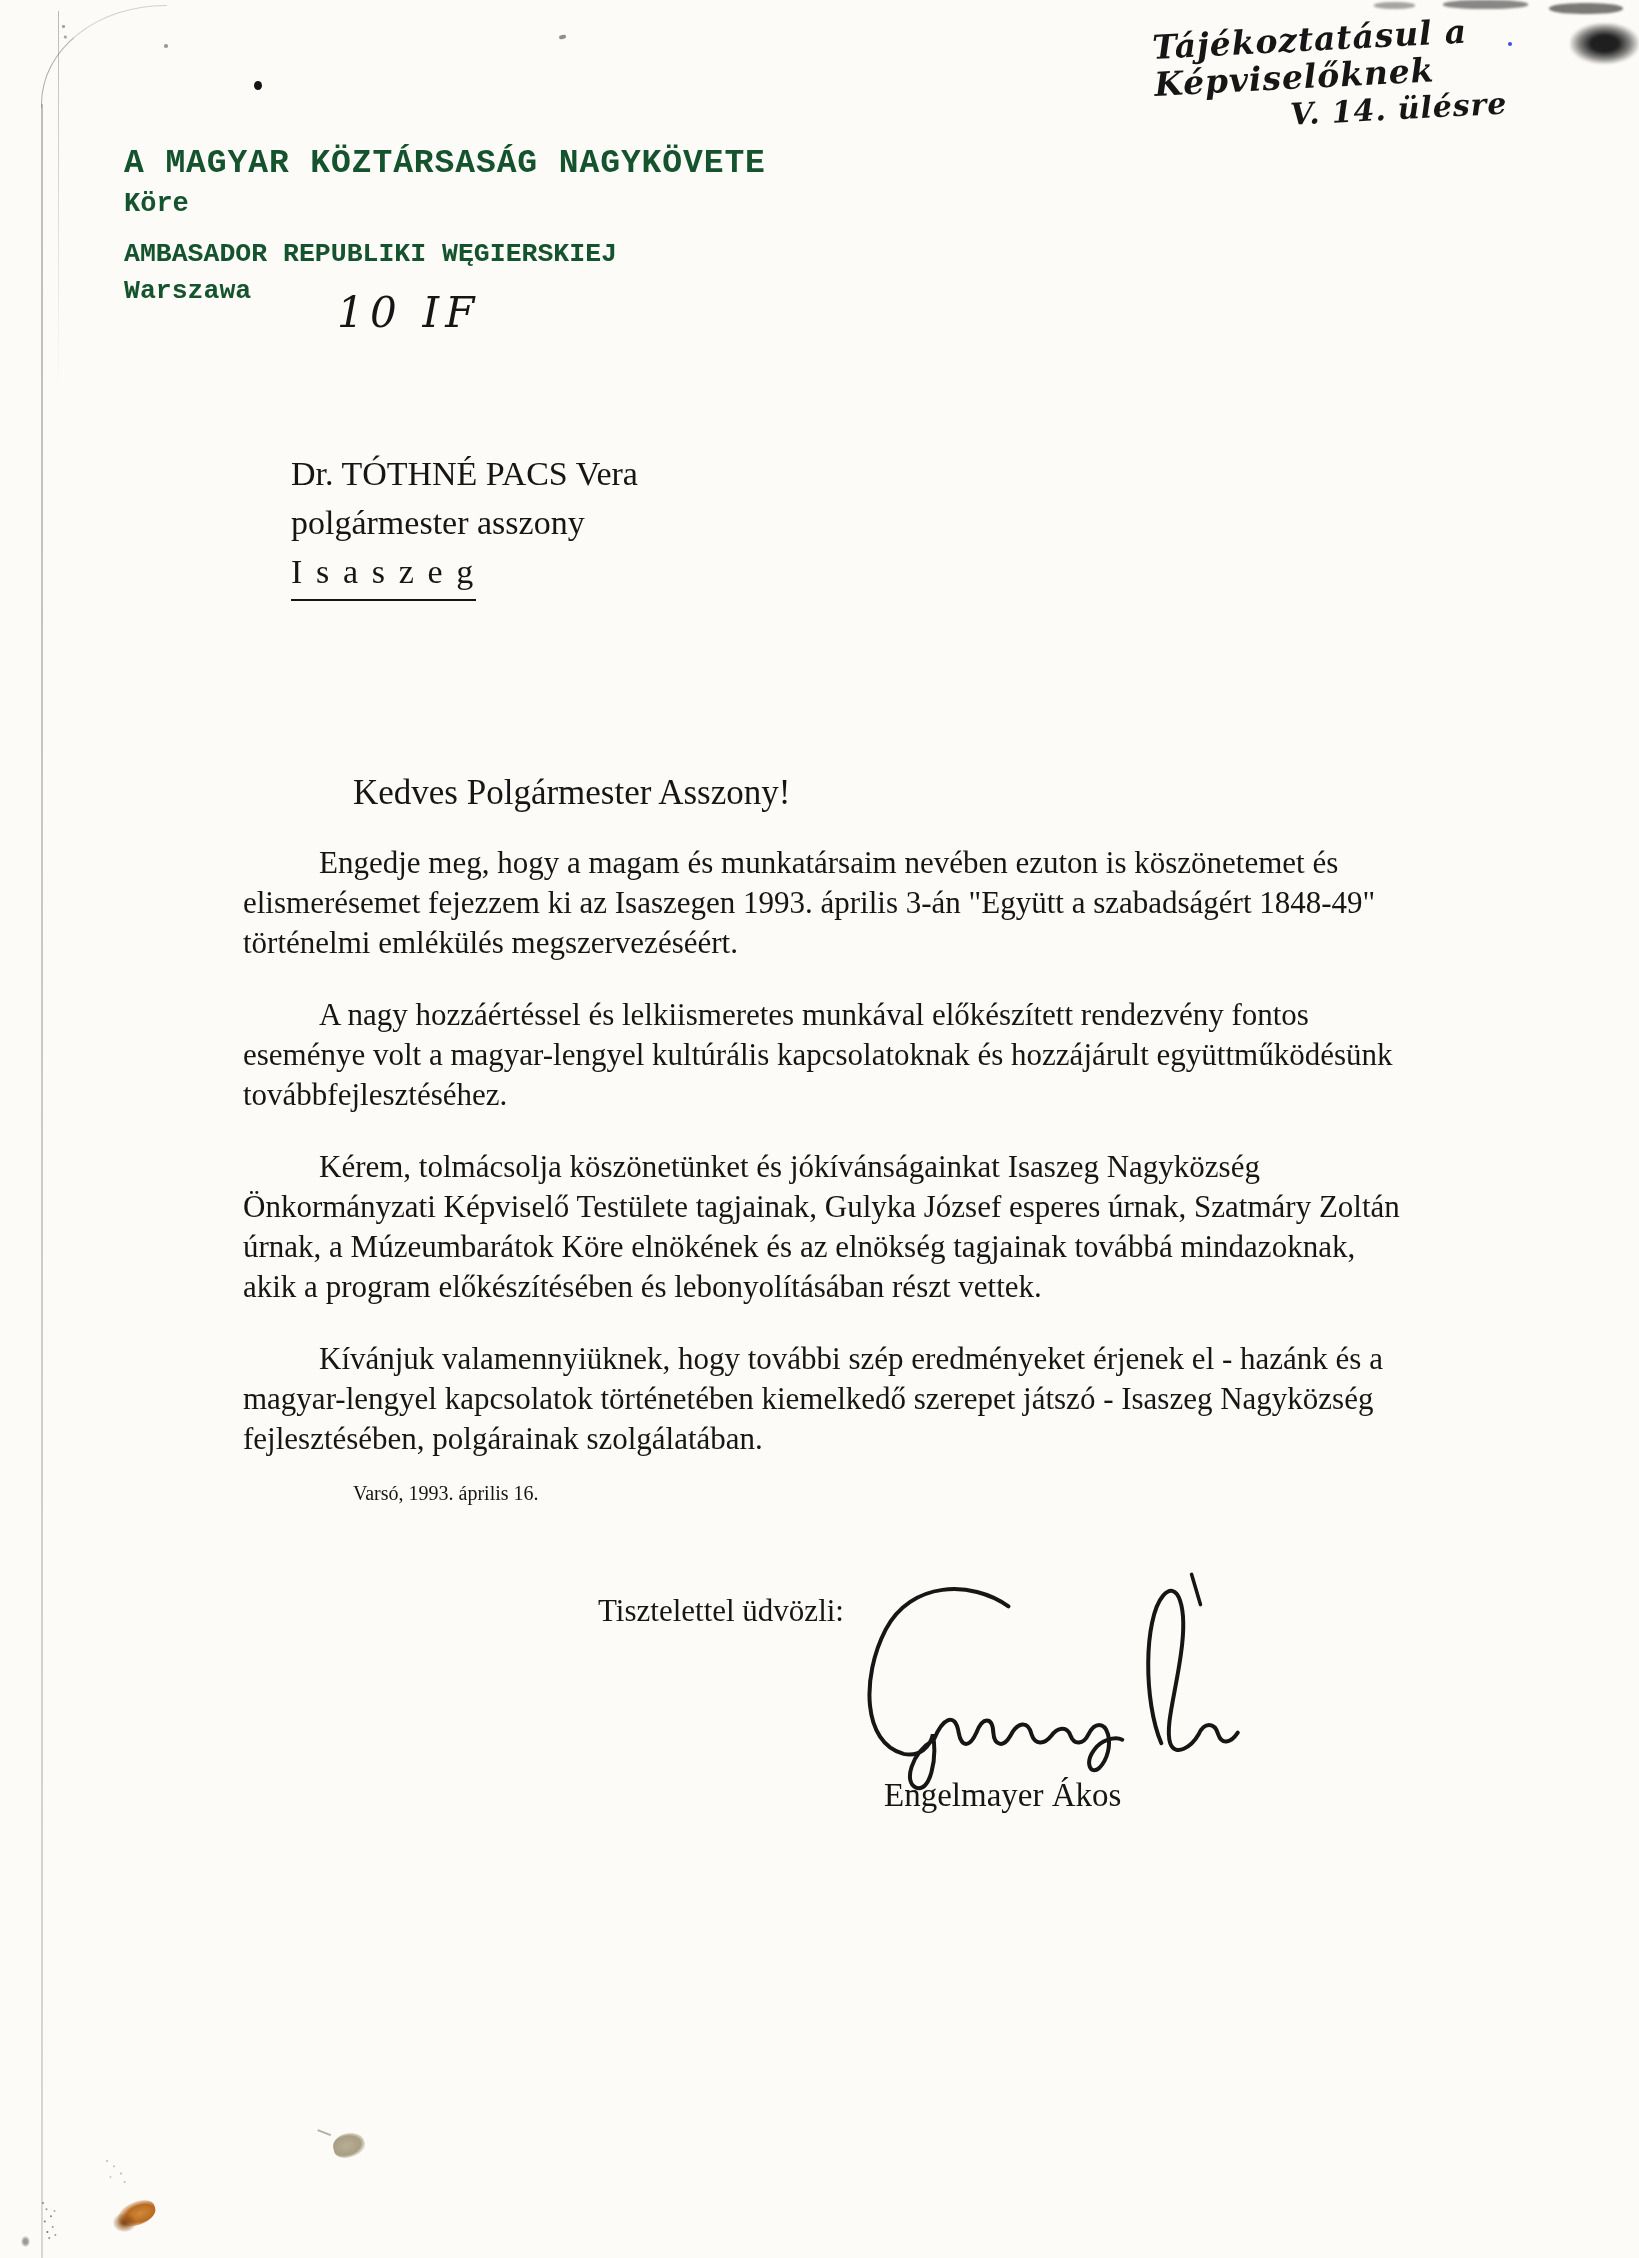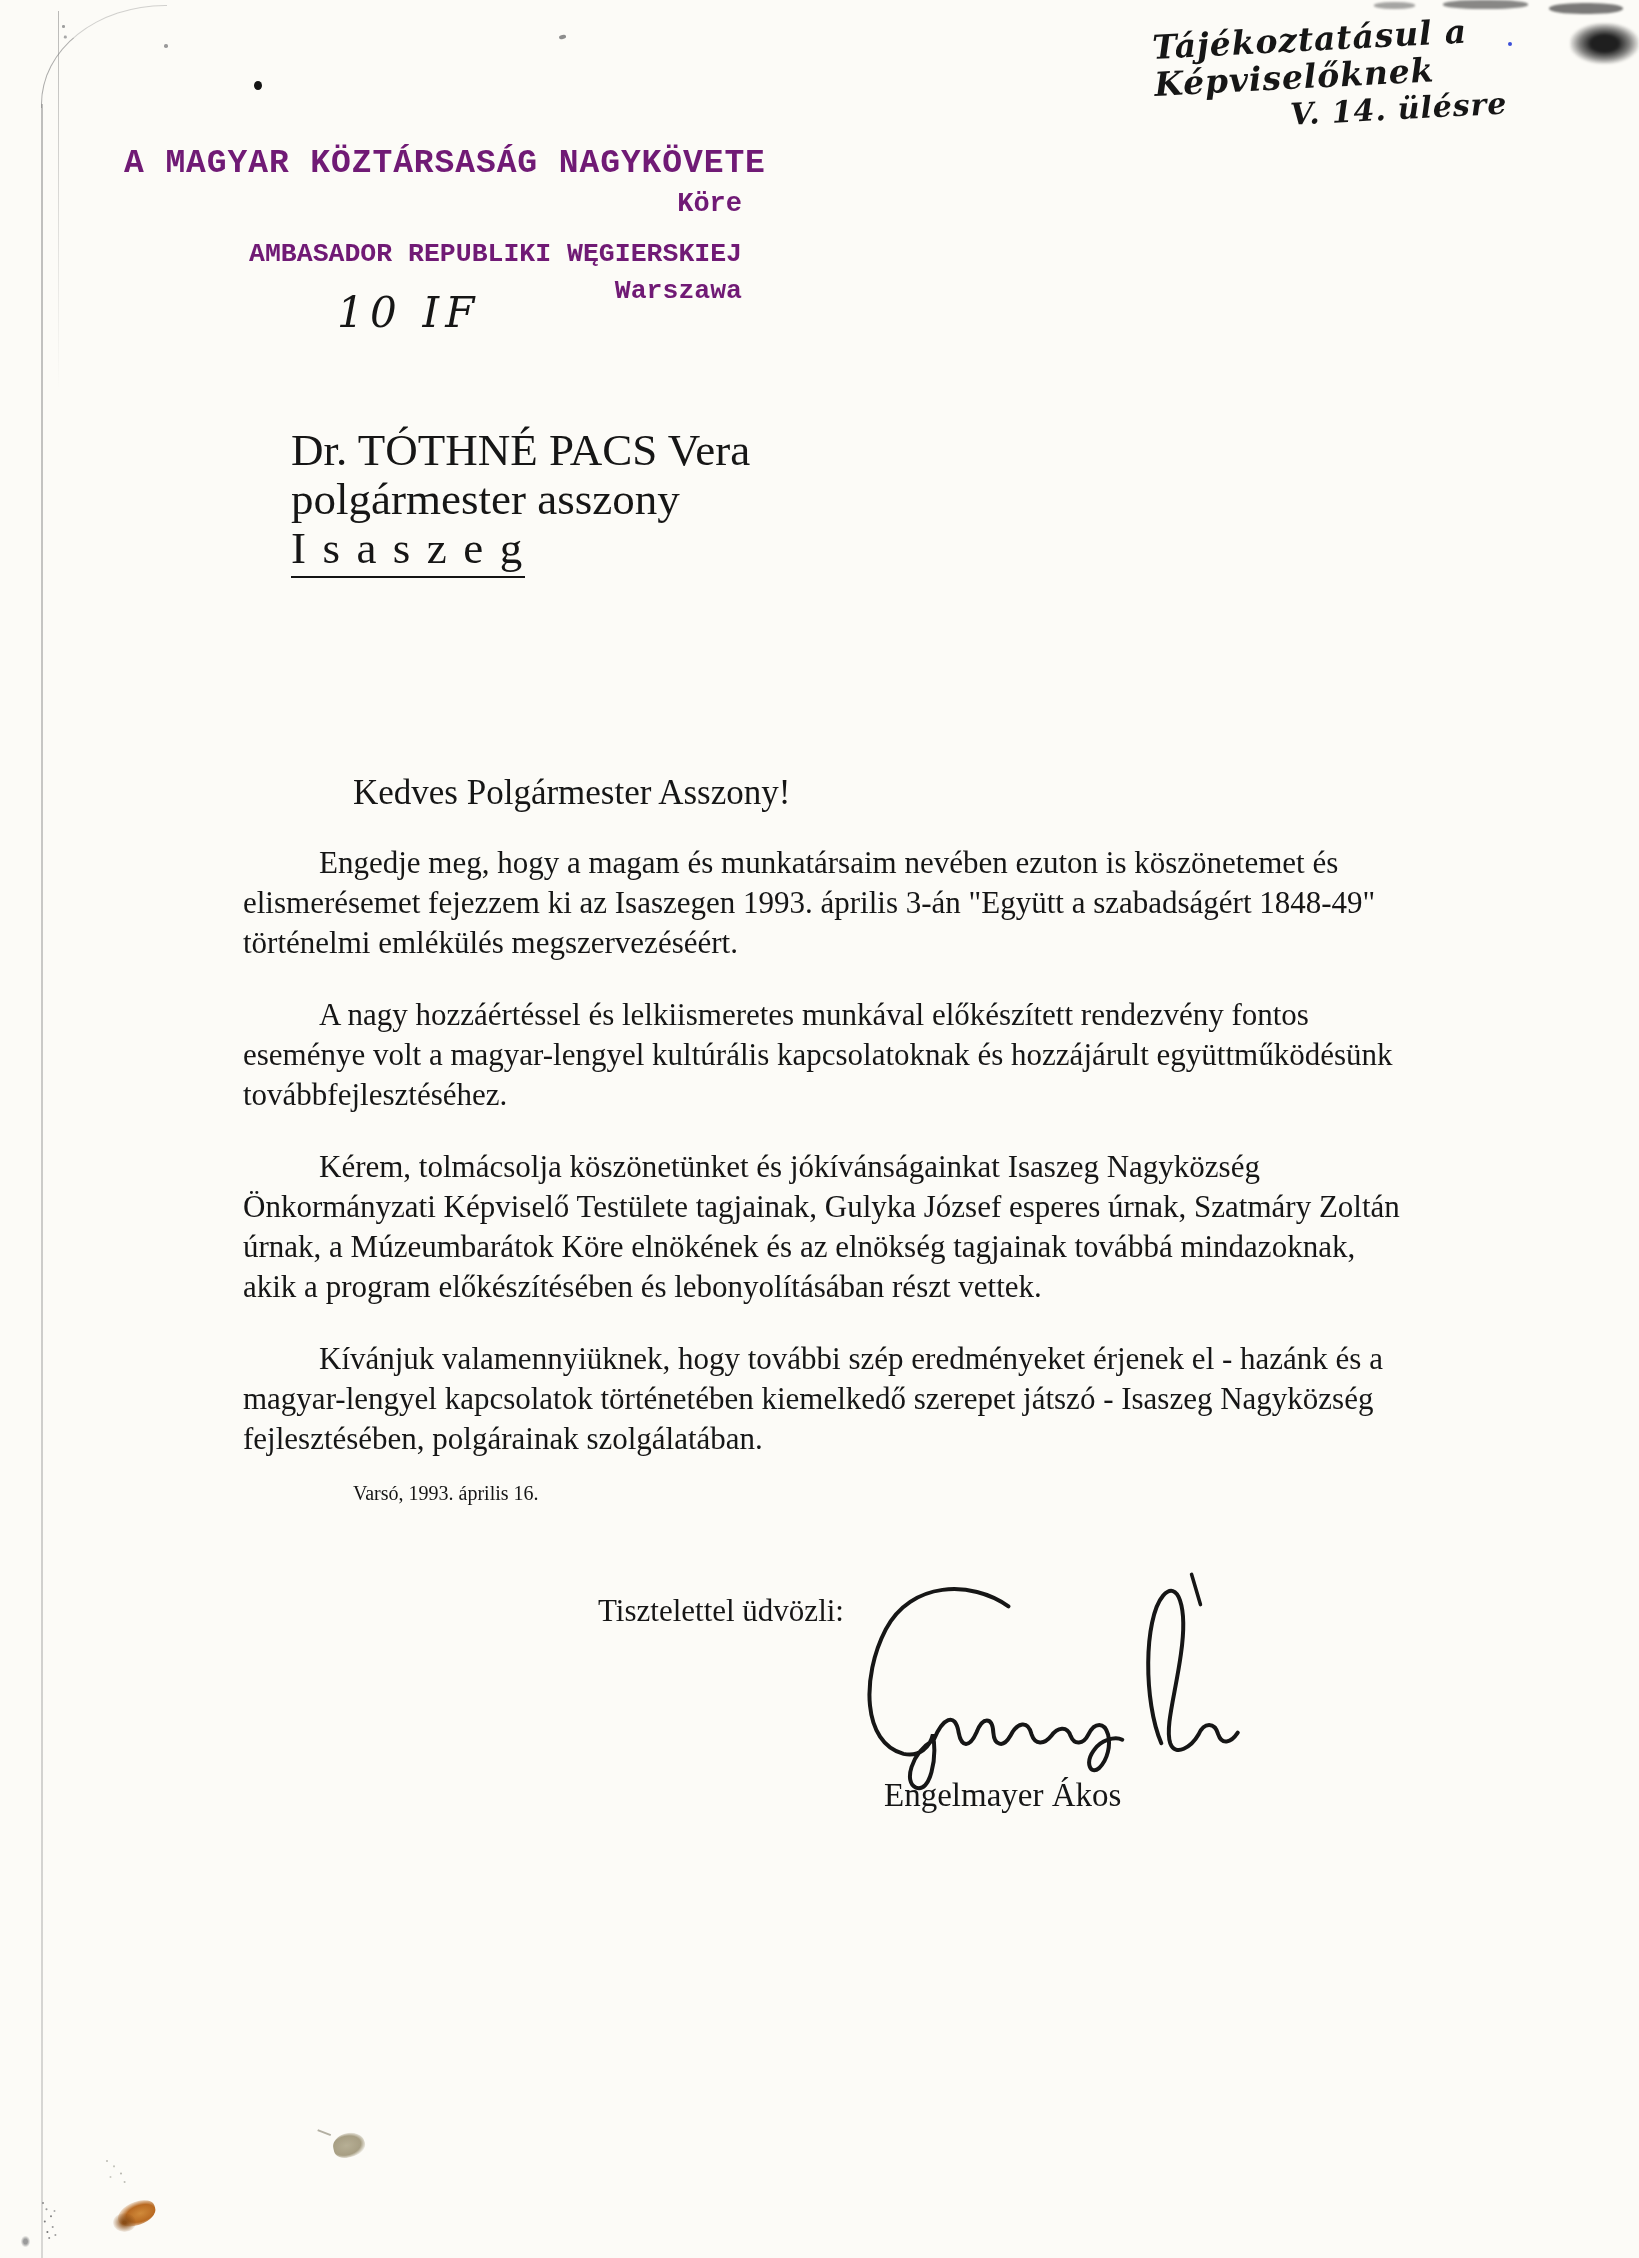--- a/index.html
+++ b/index.html
@@ -91,31 +91,31 @@
   }
   .top-note .line2 { margin-left:134px; font-size:30px; }
   .ref-number {
     position:absolute; left:337px; top:288px;
     font-size:42px; letter-spacing:6.2px; font-weight:500;
   }
 
   
   .letterhead {
     position:absolute; left:124px; top:145px; width:618px;
-    text-align:right;
+    text-align:left;
     font-family:"Liberation Mono", monospace; font-weight:bold;
-    color:#701a75;
+    color:#14532d;
   }
   .lh1 { font-size:33px; letter-spacing:0.9px; white-space:nowrap; }
   .lh2 { font-size:27px; margin-top:7px; }
   .lh3 { font-size:26.5px; margin-top:20px; white-space:nowrap; }
   .lh4 { font-size:26.5px; margin-top:7px; }
 
   
-  .recipient { position:absolute; left:291px; top:426px; font-size:45px; line-height:49px; }
+  .recipient { position:absolute; left:291px; top:449px; font-size:34px; line-height:49px; }
   .recipient .city {
     display:inline-block; letter-spacing:2.6px;
     border-bottom:2.6px solid #141414; padding-bottom:3px;
   }
 
   
   .salutation { position:absolute; left:353px; top:773px; font-size:35px; }
   .body-text {
     position:absolute; left:243px; top:843px; width:1173px;
     font-size:31px; line-height:40px;

